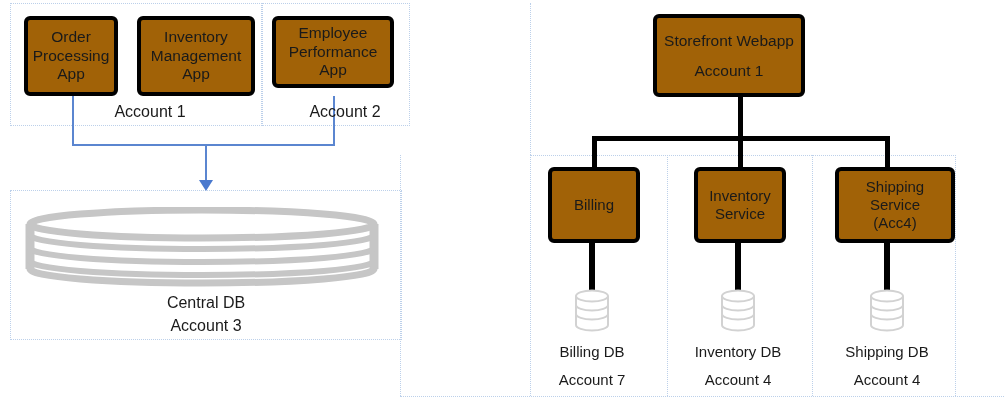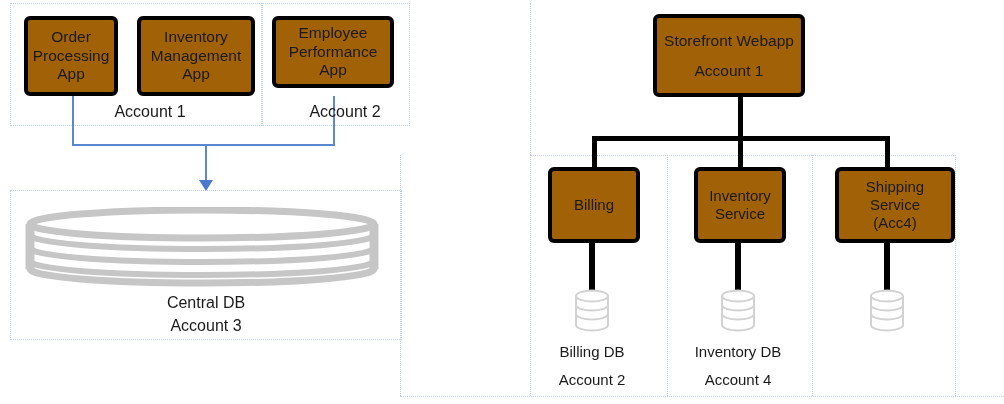--- a/index.html
+++ b/index.html
@@ -235,17 +235,19 @@
       <ellipse cx="20" cy="8" rx="16" ry="5.5" fill="#ffffff" stroke="#d2d2d2" stroke-width="2"></ellipse>
       <path d="M4 8 L4 37" stroke="#d2d2d2" stroke-width="2"></path>
       <path d="M36 8 L36 37" stroke="#d2d2d2" stroke-width="2"></path>
       <path d="M4 17 A16 5.5 0 0 0 36 17" stroke="#d2d2d2" stroke-width="2" fill="none"></path>
       <path d="M4 26 A16 5.5 0 0 0 36 26" stroke="#d2d2d2" stroke-width="2" fill="none"></path>
       <path d="M4 37 A16 5.5 0 0 0 36 37" stroke="#d2d2d2" stroke-width="2" fill="none"></path>
     </svg>
   </div>
 
   <div class="caption db-caption" style="left:532px; top:338px; width:120px;">Billing DB
-Account 2</div>
+Account 7</div>
   <div class="caption db-caption" style="left:678px; top:338px; width:120px;">Inventory DB
 Account 4</div>
+  <div class="caption db-caption" style="left:827px; top:338px; width:120px;">Shipping DB
+Account 4</div>
 
 </div>
 
 </body></html>

